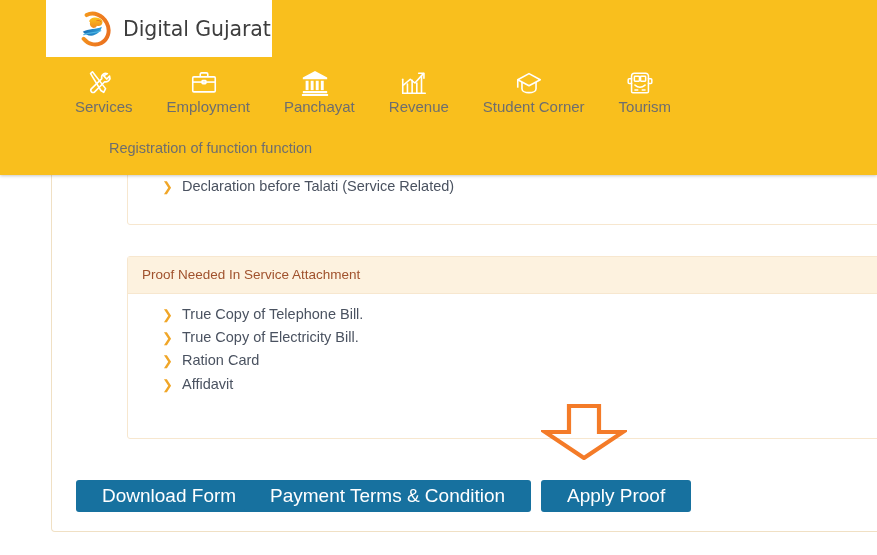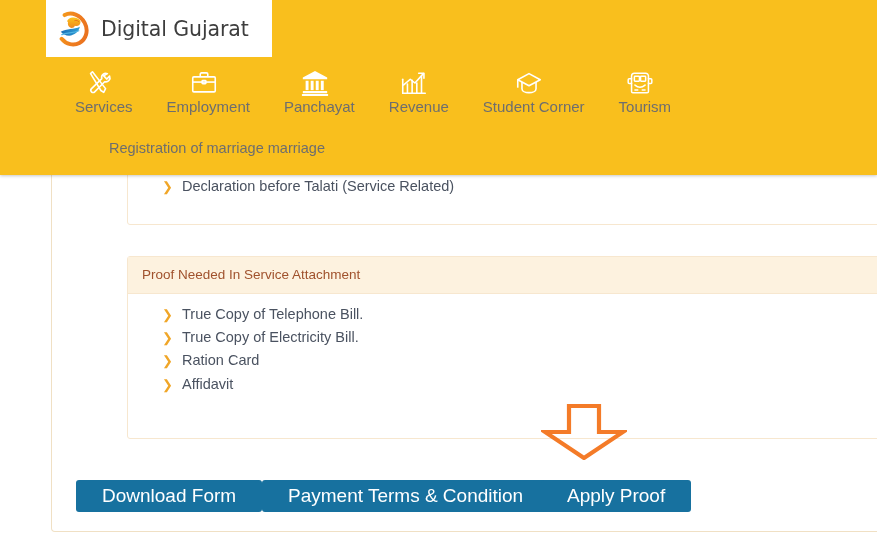--- a/index.html
+++ b/index.html
@@ -135,21 +135,21 @@
     font-family: "Liberation Sans", sans-serif;
     font-size: 19px;
     line-height: 32px;
     text-align: center;
     padding: 0 26px;
     cursor: pointer;
     white-space: nowrap;
     box-sizing: border-box;
   }
   #btn-download { left: 0px;   min-width: 142px; }
-  #btn-payment  { left: 186px; min-width: 214px; }
+  #btn-payment  { left: 168px; min-width: 214px; }
   #btn-apply    { left: 465px; min-width: 124px; }
 
   
   #annotation-arrow {
     position: absolute;
     left: 541px;
     top: 404px;
     width: 86px;
     height: 56px;
     pointer-events: none;
@@ -170,21 +170,21 @@
 
   #logo-box {
     position: absolute;
     left: 46px;
     top: 0;
     width: 226px;
     height: 57px;
     background: #ffffff;
     display: flex;
     align-items: center;
-    padding-left: 8px;
+    padding-left: 30px;
     box-sizing: border-box;
   }
   #logo-mark {
     width: 36px;
     height: 36px;
     flex: 0 0 36px;
   }
   #logo-text {
     margin-left: 11px;
     font-family: "DejaVu Sans", sans-serif;
@@ -415,16 +415,16 @@
             <path d="M10.6 18.2 q5.4 4.6 10.8 0"></path>
             <path d="M10.6 23.4 h3"></path>
             <path d="M18.4 23.4 h3"></path>
           </g>
         </svg>
         <span class="nav-label">Tourism</span>
       </div>
 
     </div>
 
-    <div id="breadcrumb">Registration of marriage marriage</div>
+    <div id="breadcrumb">Registration of function function</div>
   </div>
 
 </div>
 
 </body></html>

